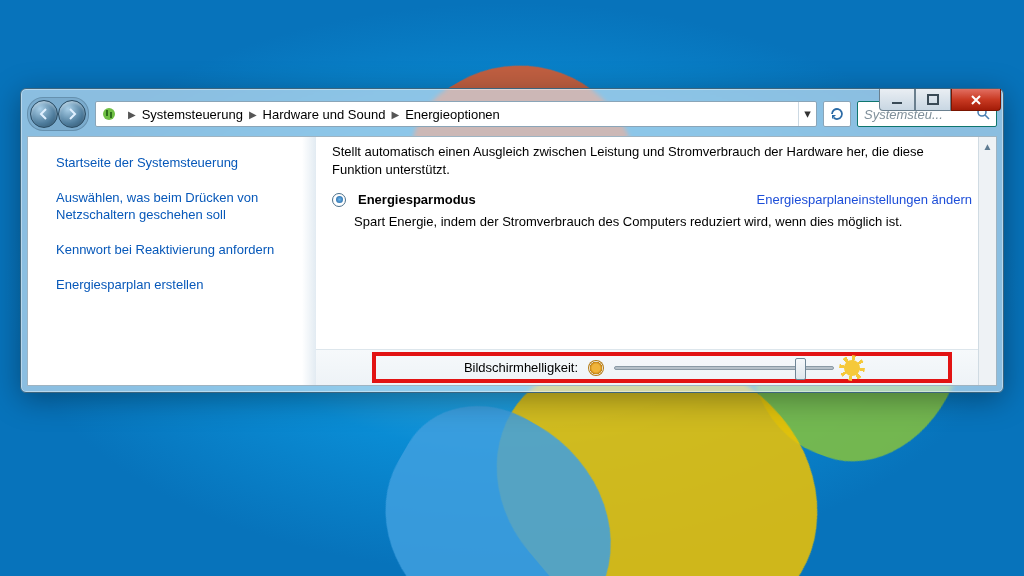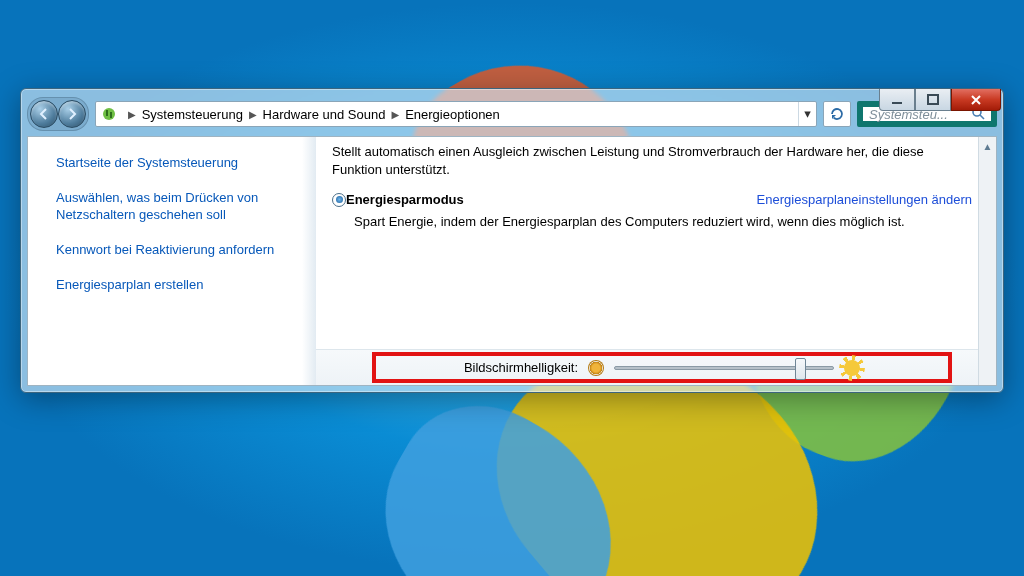--- a/index.html
+++ b/index.html
@@ -95,21 +95,21 @@
     display: flex; align-items: center;
     padding: 0 0 0 4px;
     font-size: 13px;
     color: #000;
   }
   .addr-icon { width: 18px; height: 18px; margin-right: 4px; display:flex;align-items:center;justify-content:center;}
   .crumb-sep { color: #555; padding: 0 6px; font-size: 10px;}
   .addr-drop { margin-left: auto; width: 18px; text-align:center; color:#333; border-left: 1px solid #ccd9e3; height:100%; line-height:24px;}
   .refresh-btn { width: 28px; height: 26px; background:#fff; border:1px solid #8aa5b8; display:flex;align-items:center;justify-content:center; color:#2b6aa5; border-radius:2px;}
   .search-box {
-    width: 140px; height: 26px; background:#fff; border:6px solid #0f766e;
+    width: 140px; height: 26px; background:#fff; border:1px solid #0f766e;
     border-radius: 2px; display:flex; align-items:center; padding: 0 6px;
     color:#7f8f9a; font-style: italic;
   }
   .search-box .mag { margin-left:auto; color:#4a7fb2; font-style: normal;}
 
   .content-area {
     flex: 1;
     margin: 3px 6px 6px 6px;
     background: #fff;
     border: 1px solid #9fb4c2;
@@ -128,21 +128,21 @@
   .side-link { color:#0758b9; margin-bottom: 18px; line-height: 1.3; cursor: pointer; }
 
   .main {
     flex:1; padding: 6px 24px 0 16px;
     color:#000;
     position: relative;
   }
   .scrollbar { position:absolute; right:0; top:0; bottom:0; width:18px; background:#eef2f5; border-left:1px solid #d0dbe3;}
   .scroll-arrow{height:18px; display:flex;align-items:center;justify-content:center;color:#5e7b91;font-size:10px;}
   .desc { line-height: 1.35; margin-bottom: 14px; }
-  .plan-row { display:flex; align-items:center; gap:0; margin-bottom: 6px;}
+  .plan-row { display:flex; align-items:center; gap:12px; margin-bottom: 6px;}
   .radio {
     width:14px;height:14px;border-radius:50%;border:1px solid #4b6f8a;
     display:flex;align-items:center;justify-content:center;background:#fff;
   }
   .radio .dot{width:7px;height:7px;border-radius:50%;background:radial-gradient(#6fb6ee,#1c5f9a);}
   .plan-link { color:#1d4ed8; margin-left:auto; cursor:pointer;}
   .plan-desc { margin-left: 22px; line-height:1.35; }
 
   .footer-strip {
     position:absolute; left:0; right:18px; bottom:0;
@@ -279,21 +279,21 @@
     <div class="main">
       <div class="desc">Stellt automatisch einen Ausgleich zwischen Leistung und Stromverbrauch der Hardware her, die diese Funktion unterstützt.</div>
 
       <div class="plan-row">
         <span class="radio">
             <span class="dot"></span>
           </span>
         <b>Energiesparmodus</b>
         <span class="plan-link">Energiesparplaneinstellungen ändern</span>
       </div>
-      <div class="plan-desc">Spart Energie, indem der Energiesparplan des Computers reduziert wird, wenn dies möglich ist.</div>
+      <div class="plan-desc">Spart Energie, indem der Stromverbrauch des Computers reduziert wird, wenn dies möglich ist.</div>
 
       <div class="scrollbar">
         <div class="scroll-arrow">▲</div>
         <div style="flex:1"></div>
       </div>
 
       <div class="footer-strip">
         <div class="highlight">
           <span class="bright-label">Bildschirmhelligkeit:</span>
           <span class="sun small"></span>

